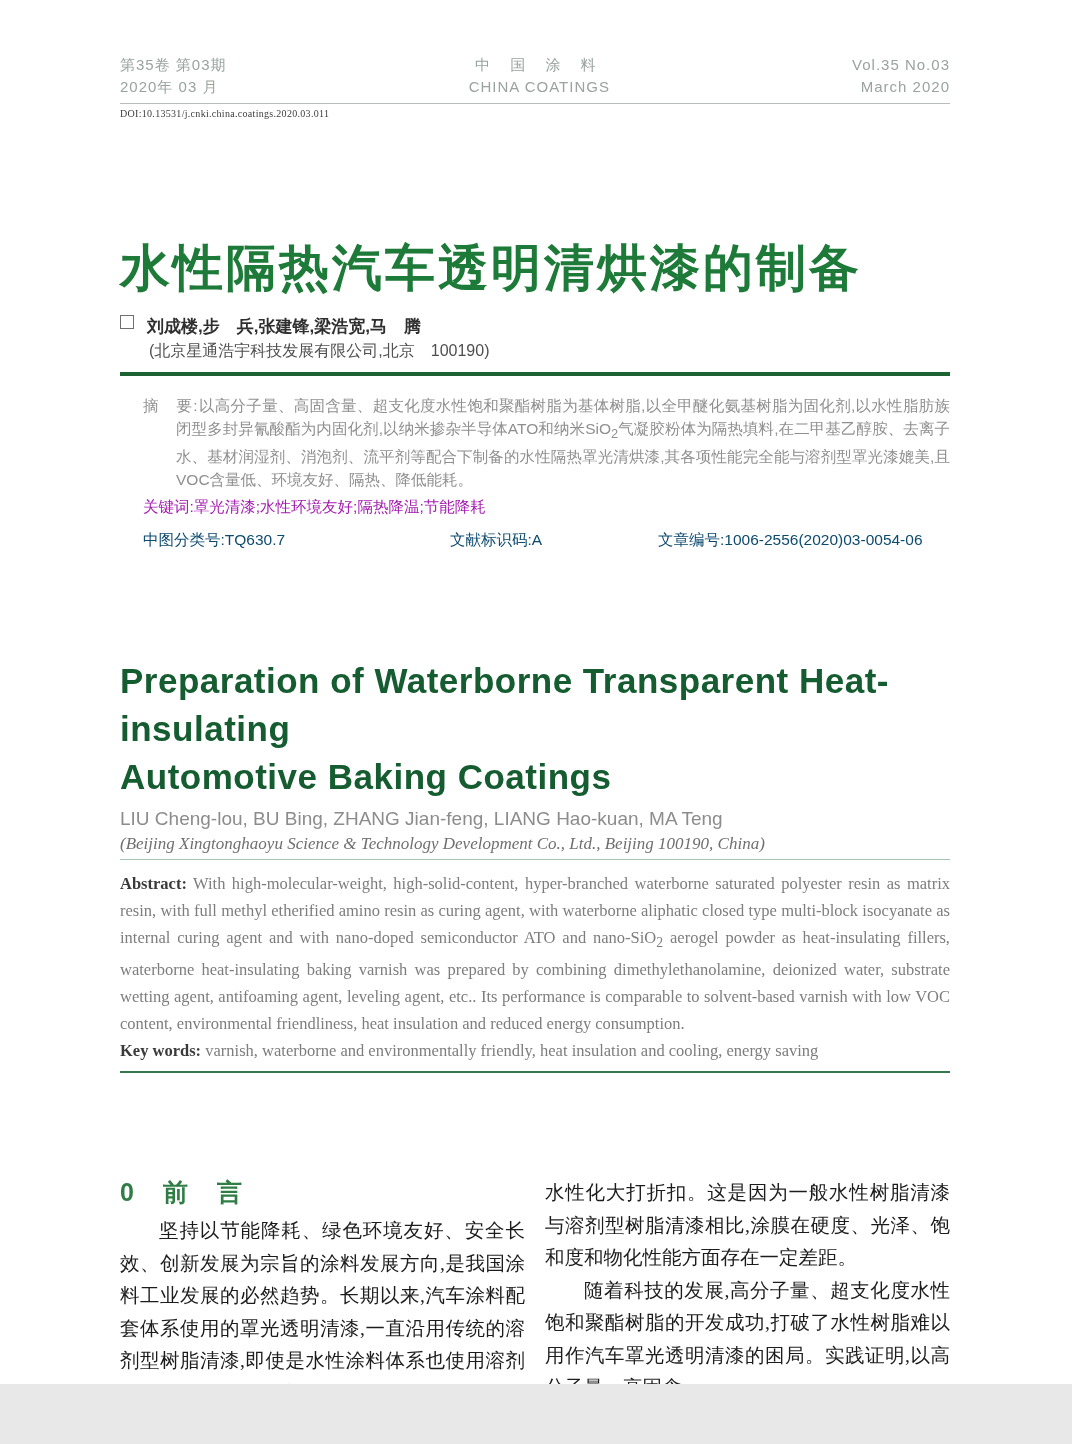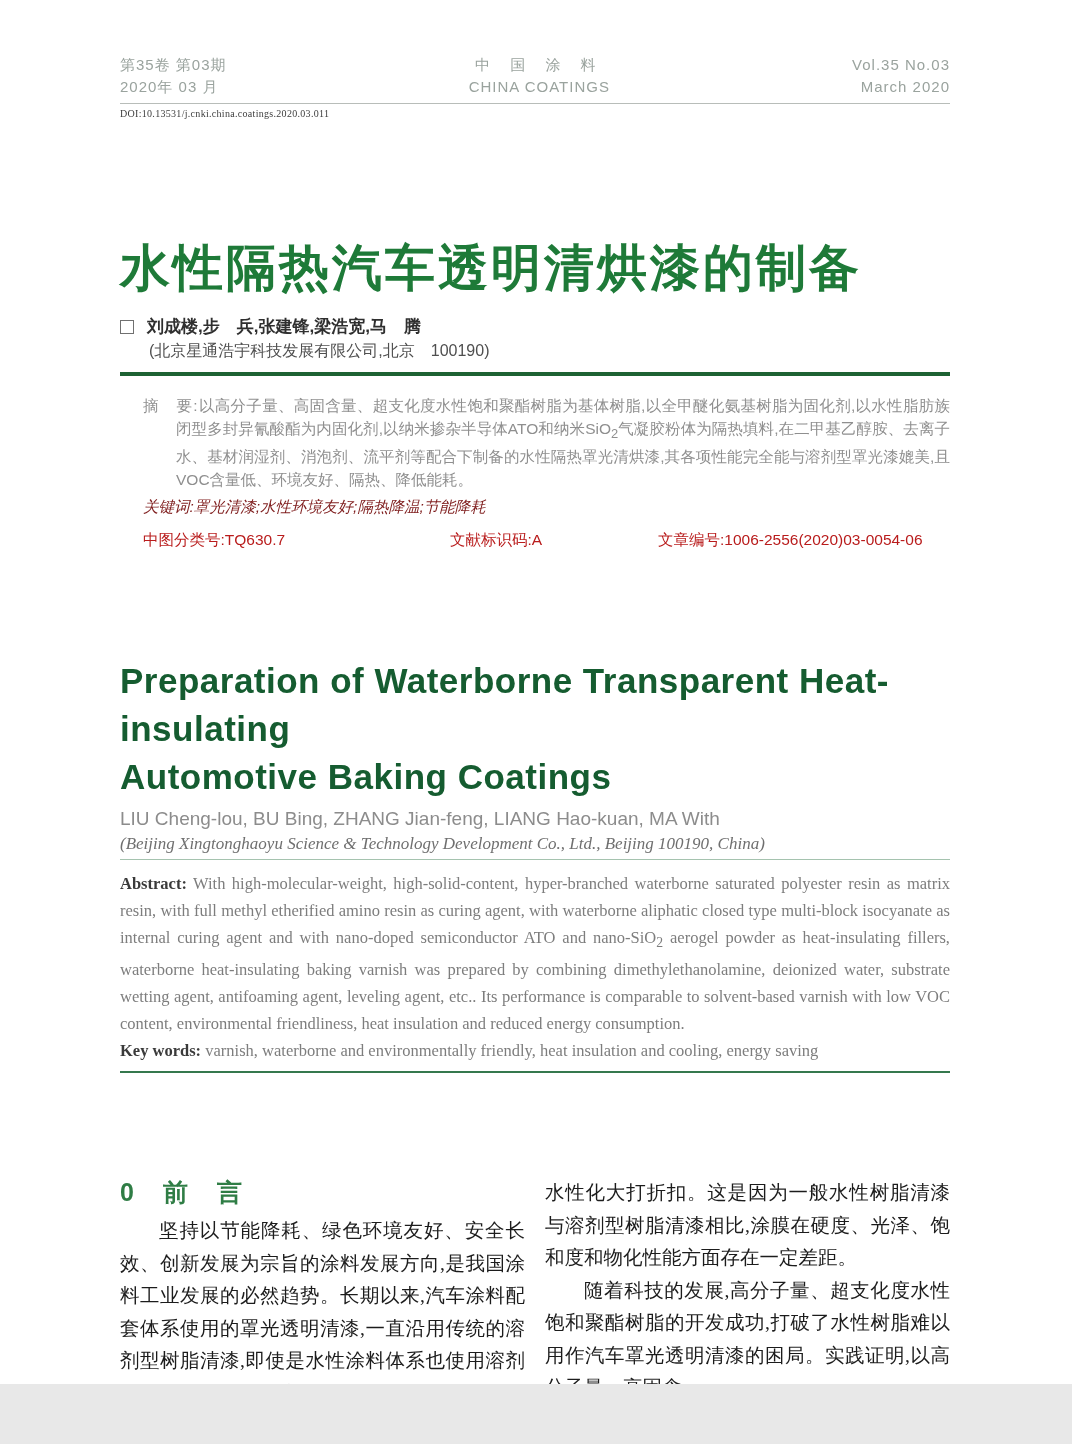--- a/index.html
+++ b/index.html
@@ -20,32 +20,32 @@
     border-bottom:1px solid #b8bdb9; padding-bottom:5px; }
   .header-col { white-space:nowrap; }
   .header-center { text-align:center; }
   .header-center .cn { letter-spacing:8px; }
   .header-right { text-align:right; }
   .doi { margin-top:4px; font-family:"Liberation Serif", serif; font-size:10px; color:#3d3d3d; letter-spacing:0.3px; }
 
   
   .title-cn { margin-top:118px; font-size:50px; line-height:62px; font-weight:800;
     color:#1e7a38; letter-spacing:3px; }
-  .authors-row { margin-top:16px; display:flex; align-items:center; gap:13px;
+  .authors-row { margin-top:16px; display:flex; gap:13px;
     font-size:17px; font-weight:bold; color:#2f2f2f; }
   .author-marker { width:14px; height:14px; border:1.5px solid #707070; display:inline-block; flex:none; }
   .affiliation-cn { margin-top:3px; margin-left:29px; font-size:16px; color:#4f4f4f; }
   .rule-green-thick { margin-top:10px; height:4px; background:#1d6233; }
 
   
   .abstract-cn { margin-top:18px; margin-left:56px; text-indent:-33px;
     font-size:15.5px; line-height:23px; color:#8f8f8f; text-align:justify; }
   .abs-label-cn { letter-spacing:1px; }
-  .keywords-cn { margin-top:4px; margin-left:23px; font-size:15.5px; line-height:23px; color:#7f1d1d;font-style:italic; }
-  .meta-row { margin-top:10px; margin-left:23px; font-size:15.5px; line-height:23px; color:#b91c1c; }
+  .keywords-cn { margin-top:4px; margin-left:23px; font-size:15.5px; line-height:23px; color:#a21caf; }
+  .meta-row { margin-top:10px; margin-left:23px; font-size:15.5px; line-height:23px; color:#0c4a6e; }
   .meta-row .m1 { display:inline-block; width:307px; }
   .meta-row .m2 { display:inline-block; width:208px; }
 
   
   .title-en { margin-top:106px; font-size:35px; line-height:48px; font-weight:bold;
     color:#155c30; letter-spacing:0.5px; }
   .authors-en { margin-top:6px; font-size:19px; line-height:24px; color:#8c8c8c; }
   .affiliation-en { margin-top:1px; font-family:"Liberation Serif", serif; font-style:italic;
     font-size:17px; line-height:24px; color:#6f6f6f; }
   .rule-green-thin { margin-top:3px; height:1px; background:#a5c3af; }
@@ -103,21 +103,21 @@
     <p class="abstract-cn"><span class="abs-label-cn">摘　要:</span><span>以高分子量、高固含量、超支化度水性饱和聚酯树脂为基体树脂,以全甲醚化氨基树脂为固化剂,以水性脂肪族闭型多封异氰酸酯为内固化剂,以纳米掺杂半导体ATO和纳米SiO</span><sub>2</sub><span>气凝胶粉体为隔热填料,在二甲基乙醇胺、去离子水、基材润湿剂、消泡剂、流平剂等配合下制备的水性隔热罩光清烘漆,其各项性能完全能与溶剂型罩光漆媲美,且VOC含量低、环境友好、隔热、降低能耗。</span></p>
     <p class="keywords-cn"><span>关键词:</span><span>罩光清漆;水性环境友好;隔热降温;节能降耗</span></p>
     <div class="meta-row">
       <span class="m1">中图分类号:TQ630.7</span><span class="m2">文献标识码:A</span><span>文章编号:1006-2556(2020)03-0054-06</span>
     </div>
 
     <h2 class="title-en">
       <div>Preparation of Waterborne Transparent Heat-insulating</div>
       <div>Automotive Baking Coatings</div>
     </h2>
-    <div class="authors-en">LIU Cheng-lou, BU Bing, ZHANG Jian-feng, LIANG Hao-kuan, MA With</div>
+    <div class="authors-en">LIU Cheng-lou, BU Bing, ZHANG Jian-feng, LIANG Hao-kuan, MA Teng</div>
     <div class="affiliation-en">(Beijing Xingtonghaoyu Science &amp; Technology Development Co., Ltd., Beijing 100190, China)</div>
     <div class="rule-green-thin"></div>
 
     <p class="abstract-en"><span class="abs-label-en">Abstract:</span><span> With high-molecular-weight, high-solid-content, hyper-branched waterborne saturated polyester resin as matrix resin, with full methyl etherified amino resin as curing agent, with waterborne aliphatic closed type multi-block isocyanate as internal curing agent and with nano-doped semiconductor ATO and nano-SiO</span><sub>2</sub><span> aerogel powder as heat-insulating fillers, waterborne heat-insulating baking varnish was prepared by combining dimethylethanolamine, deionized water, substrate wetting agent, antifoaming agent, leveling agent, etc.. Its performance is comparable to solvent-based varnish with low VOC content, environmental friendliness, heat insulation and reduced energy consumption.</span></p>
     <p class="keywords-en"><span class="abs-label-en">Key words:</span><span> varnish, waterborne and environmentally friendly, heat insulation and cooling, energy saving</span></p>
     <div class="rule-green-medium"></div>
 
     <div class="twocol">
       <div class="col">
         <div class="sec-heading">0　前　言</div>

